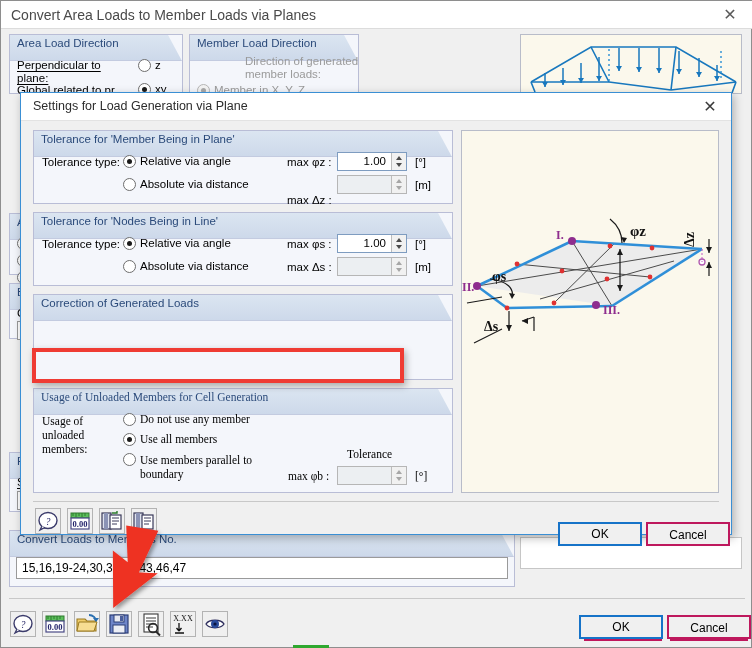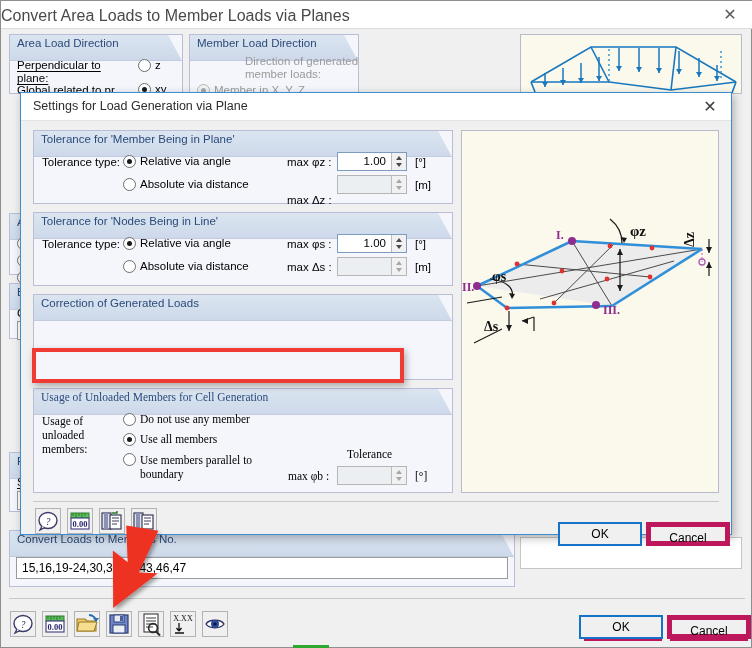--- a/index.html
+++ b/index.html
@@ -17,22 +17,22 @@
   
   .bg-dialog {
     position: absolute; left:0; top:0; width:752px; height:648px;
     background:#f0f0f0; border:1px solid #8e8e8e;
   }
   .bg-titlebar {
     position:absolute; left:0; top:0; width:752px; height:28px;
     background:#ffffff; border-bottom:1px solid #dcdcdc;
   }
   .bg-title {
-    position:absolute; left:0; top:6px;
-    font-size:16px; color:#4a4a4a;
+    position:absolute; left:10px; top:6px;
+    font-size:14px; color:#4a4a4a;
   }
   .bg-close {
     position:absolute; right:10px; top:3px; width:26px; height:22px;
     color:#5a5a5a; font-size:16px; text-align:center; line-height:22px;
     font-family:"DejaVu Sans", sans-serif;
   }
 
   
   .gbox { position:absolute; background:#f4f6fb; border:1px solid #b9bdd6; }
   .gbox > .gtitle {
@@ -75,21 +75,21 @@
   .spin.disabled .btns i.dn { border-top-color:#a6a6a6; }
 
   .unit { position:absolute; font-size:11.5px; }
 
   
   .tinput { position:absolute; border:1px solid #9a9a9a; background:#fff;
             font-size:12px; padding:3px 5px; }
 
   
   .btn {
-    position:absolute; background:#f0f0f0; border:5px solid #be185d;
+    position:absolute; background:#f0f0f0; border:2px solid #be185d;
     font-size:12px; text-align:center; color:#000;
   }
   .btn.focus { border:2px solid #1673c8; }
 
   
   .ibtn { position:absolute; width:26px; height:26px; background:#f0f0f0;
           border:1px solid #b3b3b3; }
 
   
   .modal {

